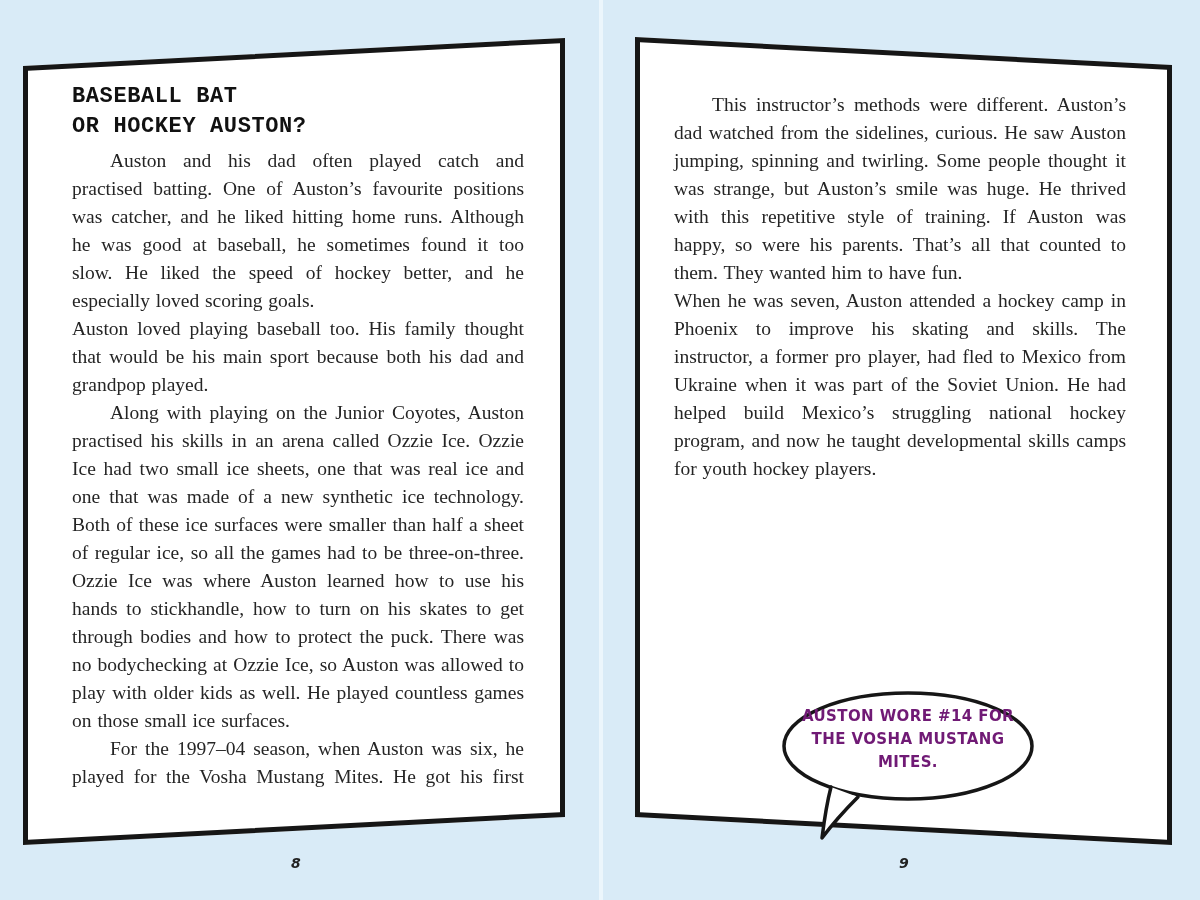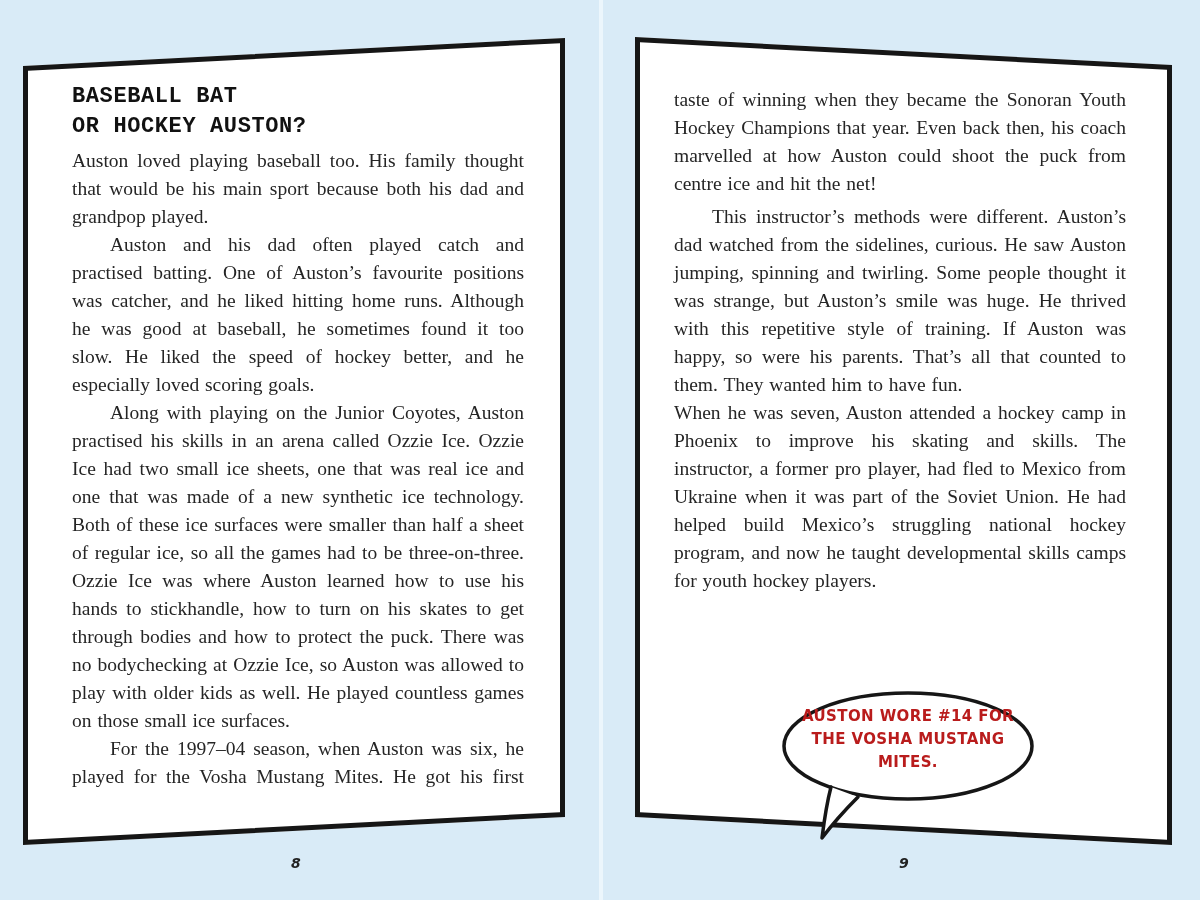--- a/index.html
+++ b/index.html
@@ -67,21 +67,21 @@
   .bubble-text {
     position: absolute;
     left: 798px; top: 705px;
     width: 220px;
     text-align: center;
     font-family: "DejaVu Sans", sans-serif;
     font-weight: bold;
     font-size: 15px;
     line-height: 23px;
     letter-spacing: 0.4px;
-    color: #b91c1c;
+    color: #701a75;
     z-index: 4;
   }
   
   .page-num {
     position: absolute;
     font-family: "DejaVu Sans", sans-serif;
     font-weight: bold;
     font-style: italic;
     font-size: 14px;
     color: #222222;
@@ -98,29 +98,28 @@
 <div class="panel panel-left"></div>
 
 <div class="panel panel-right"></div>
 
 <div class="content content-left">
   <div class="heading">
     <div>BASEBALL BAT</div>
     <div>OR HOCKEY AUSTON?</div>
   </div>
   <div class="body-start">
+    <p class="para indent">Auston and his dad often played catch and practised batting. One of Auston’s favourite positions was catcher, and he liked hitting home runs. Although he was good at baseball, he sometimes found it too slow. He liked the speed of hockey better, and he especially loved scoring goals.</p>
     <p class="para">Auston loved playing baseball too. His family thought that would be his main sport because both his dad and grandpop played.</p>
-    <p class="para indent">Auston and his dad often played catch and practised batting. One of Auston’s favourite positions was catcher, and he liked hitting home runs. Although he was good at baseball, he sometimes found it too slow. He liked the speed of hockey better, and he especially loved scoring goals.</p>
     <p class="para indent">Along with playing on the Junior Coyotes, Auston practised his skills in an arena called Ozzie Ice. Ozzie Ice had two small ice sheets, one that was real ice and one that was made of a new synthetic ice technology. Both of these ice surfaces were smaller than half a sheet of regular ice, so all the games had to be three-on-three. Ozzie Ice was where Auston learned how to use his hands to stickhandle, how to turn on his skates to get through bodies and how to protect the puck. There was no bodychecking at Ozzie Ice, so Auston was allowed to play with older kids as well. He played countless games on those small ice surfaces.</p>
     <p class="para indent justify-last">For the 1997–04 season, when Auston was six, he played for the Vosha Mustang Mites. He got his first</p>
   </div>
 </div>
 
 <div class="content content-right">
-  <p class="para">taste of winning when they became the Sonoran Youth Hockey Champions that year. Even back then, his coach marvelled at how Auston could shoot the puck from centre ice and hit the net!</p>
   <div class="body-start">
     <p class="para indent">This instructor’s methods were different. Auston’s dad watched from the sidelines, curious. He saw Auston jumping, spinning and twirling. Some people thought it was strange, but Auston’s smile was huge. He thrived with this repetitive style of training. If Auston was happy, so were his parents. That’s all that counted to them. They wanted him to have fun.</p>
     <p class="para">When he was seven, Auston attended a hockey camp in Phoenix to improve his skating and skills. The instructor, a former pro player, had fled to Mexico from Ukraine when it was part of the Soviet Union. He had helped build Mexico’s struggling national hockey program, and now he taught developmental skills camps for youth hockey players.</p>
   </div>
 </div>
 
 <svg class="bubble-svg" viewBox="0 0 270 165">
   <ellipse cx="130" cy="58" rx="124" ry="53" fill="#ffffff" stroke="#161616" stroke-width="3.5"></ellipse>
   <path d="M 53 99 C 48 118 46 134 44 150 C 56 134 67 122 80 109" fill="#ffffff" stroke="#161616" stroke-width="3.5" stroke-linecap="round" stroke-linejoin="round"></path>
 </svg>

